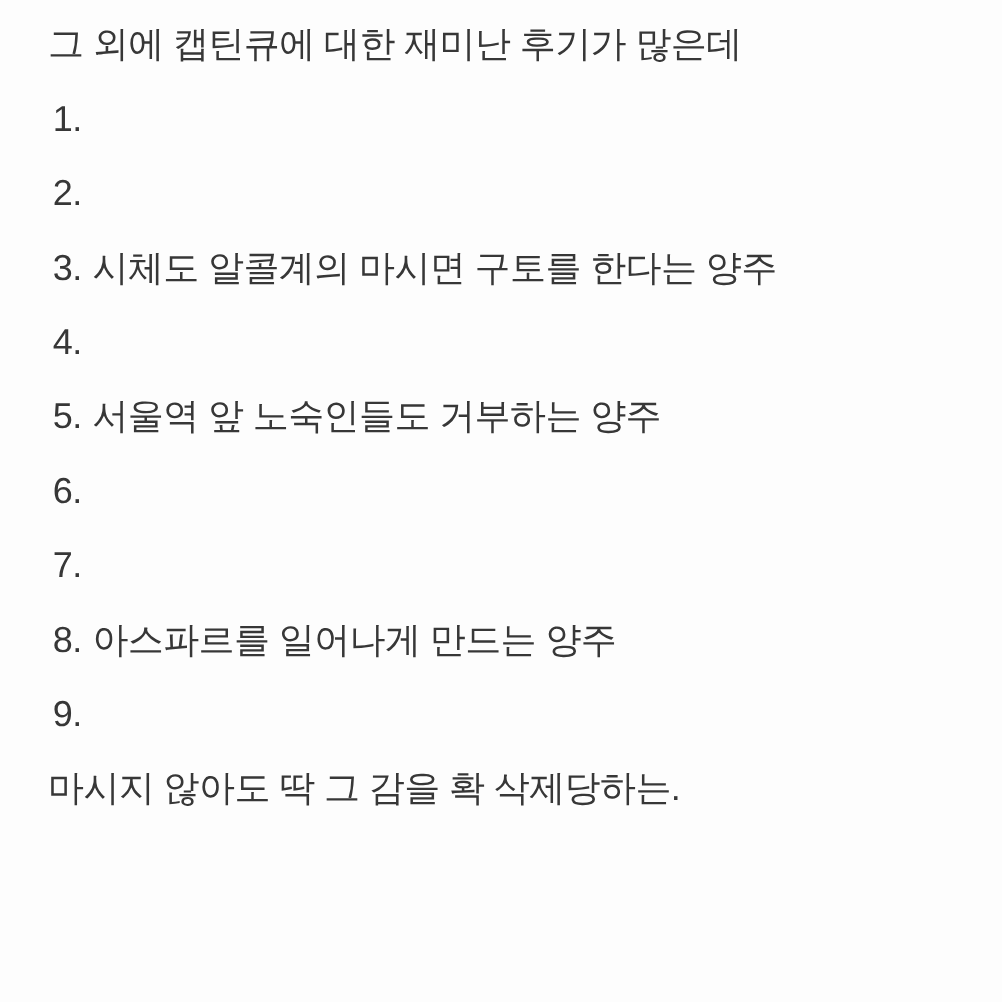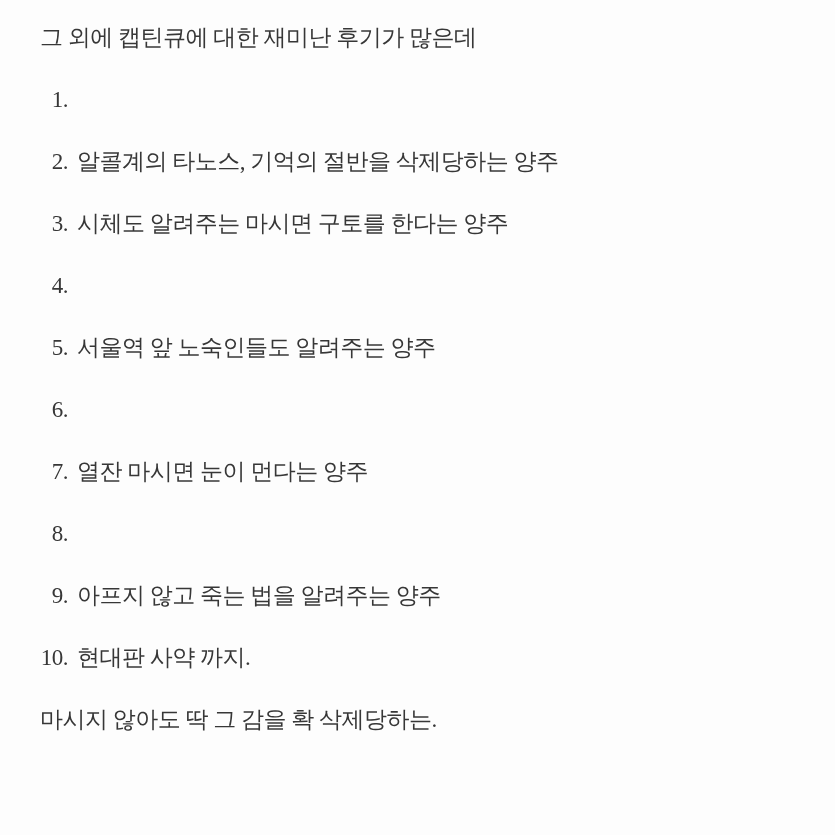--- a/index.html
+++ b/index.html
@@ -12,25 +12,24 @@
     background: #fdfdfd;
     overflow: hidden;
     font-family: "Liberation Sans", sans-serif;
     color: #373737;
   }
   .page {
     box-sizing: border-box;
     width: 835px;
     height: 835px;
     padding: 7px 18px 0 25px;
-    font-size: 23px;
+    font-size: 30px;
     font-weight: 300;
     line-height: 62px;
     letter-spacing: -0.5px;
-    font-family: Liberation Serif, serif;
   }
   .intro, .outro {
     margin-left: 15px;
   }
   .row {
     display: flex;
     align-items: flex-start;
   }
   .num {
     flex: 0 0 43px;
@@ -49,55 +48,49 @@
 <div class="page">
 
   <div class="intro">그 외에 캡틴큐에 대한 재미난 후기가 많은데</div>
 
   <div class="row">
     <span class="num">1.</span>
   </div>
 
   <div class="row">
     <span class="num">2.</span>
-    <span class="txt">알콜계의 타노스, 기억의 절반을 삭제당하는 양주</span>
   </div>
 
   <div class="row">
     <span class="num">3.</span>
-    <span class="txt">시체도 알려주는 마시면 구토를 한다는 양주</span>
+    <span class="txt">시체도 알콜계의 마시면 구토를 한다는 양주</span>
   </div>
 
   <div class="row">
     <span class="num">4.</span>
   </div>
 
   <div class="row">
     <span class="num">5.</span>
-    <span class="txt">서울역 앞 노숙인들도 알려주는 양주</span>
+    <span class="txt">서울역 앞 노숙인들도 거부하는 양주</span>
   </div>
 
   <div class="row">
     <span class="num">6.</span>
   </div>
 
   <div class="row">
     <span class="num">7.</span>
-    <span class="txt">열잔 마시면 눈이 먼다는 양주</span>
   </div>
 
   <div class="row">
     <span class="num">8.</span>
+    <span class="txt">아스파르를 일어나게 만드는 양주</span>
   </div>
 
   <div class="row">
     <span class="num">9.</span>
-    <span class="txt">아프지 않고 죽는 법을 알려주는 양주</span>
   </div>
 
-  <div class="row">
-    <span class="num">10.</span>
-    <span class="txt">현대판 사약 까지.</span>
-  </div>
 
   <div class="outro">마시지 않아도 딱 그 감을 확 삭제당하는.</div>
 
 </div>
 
 </body></html>

